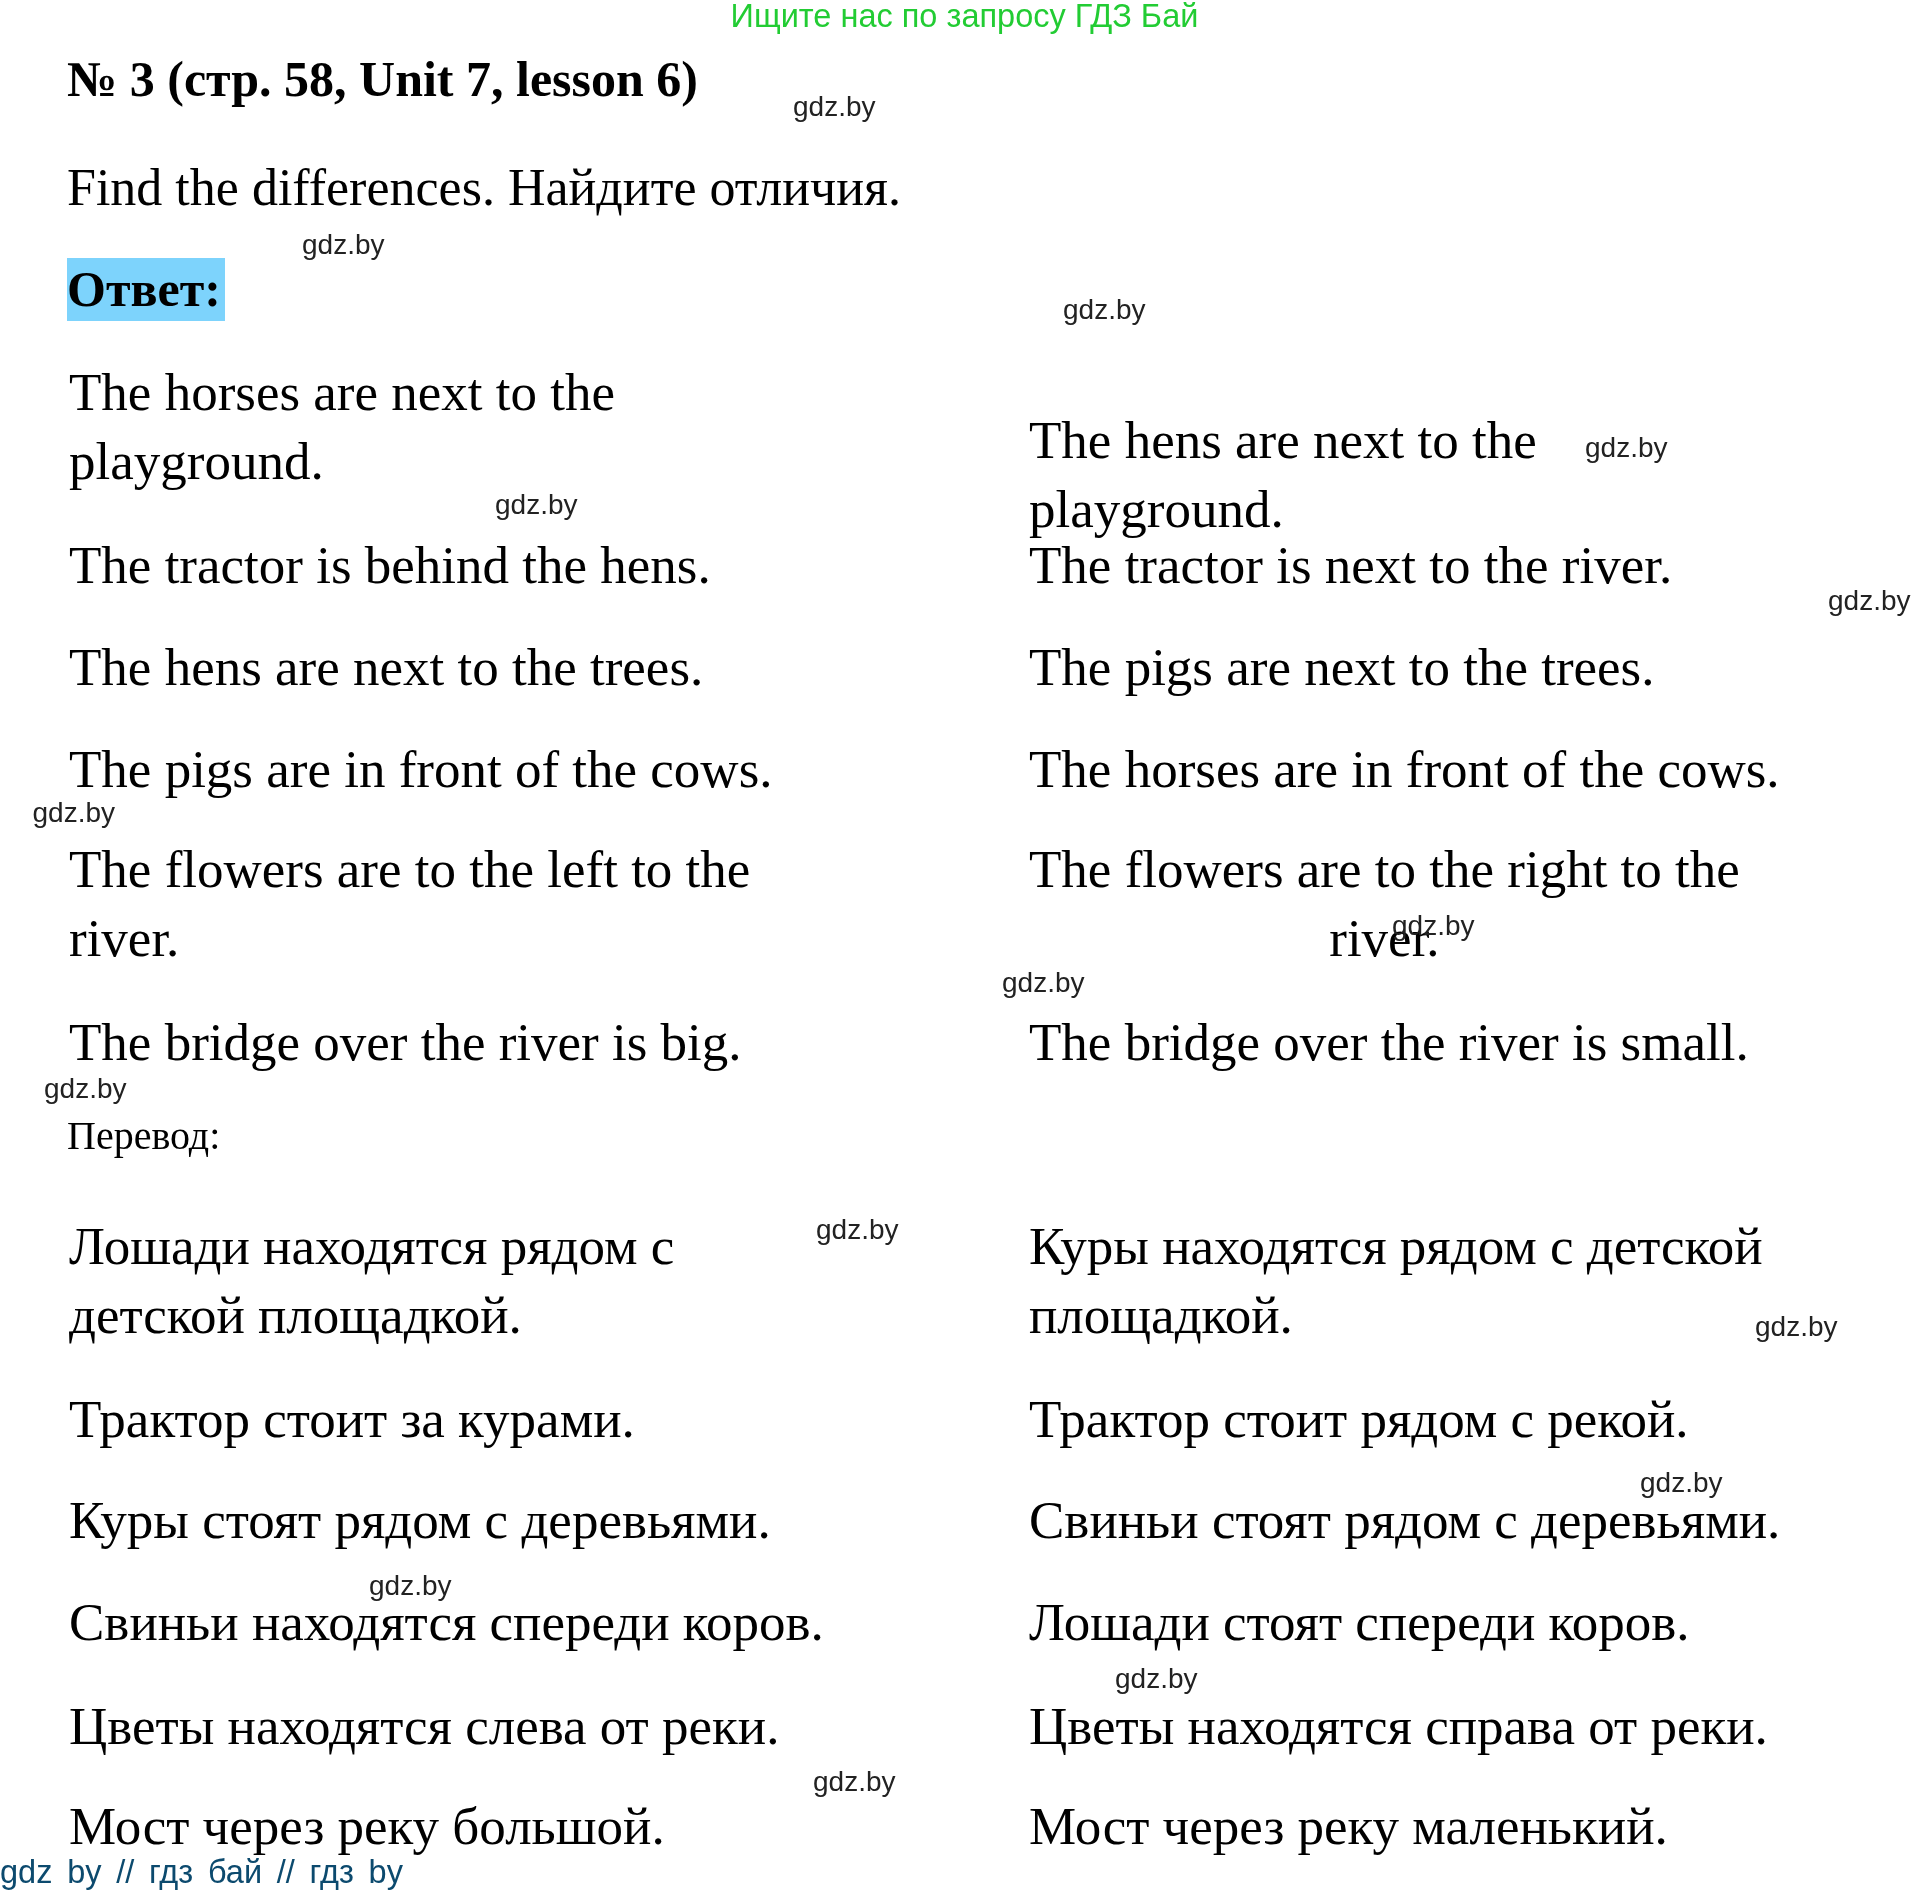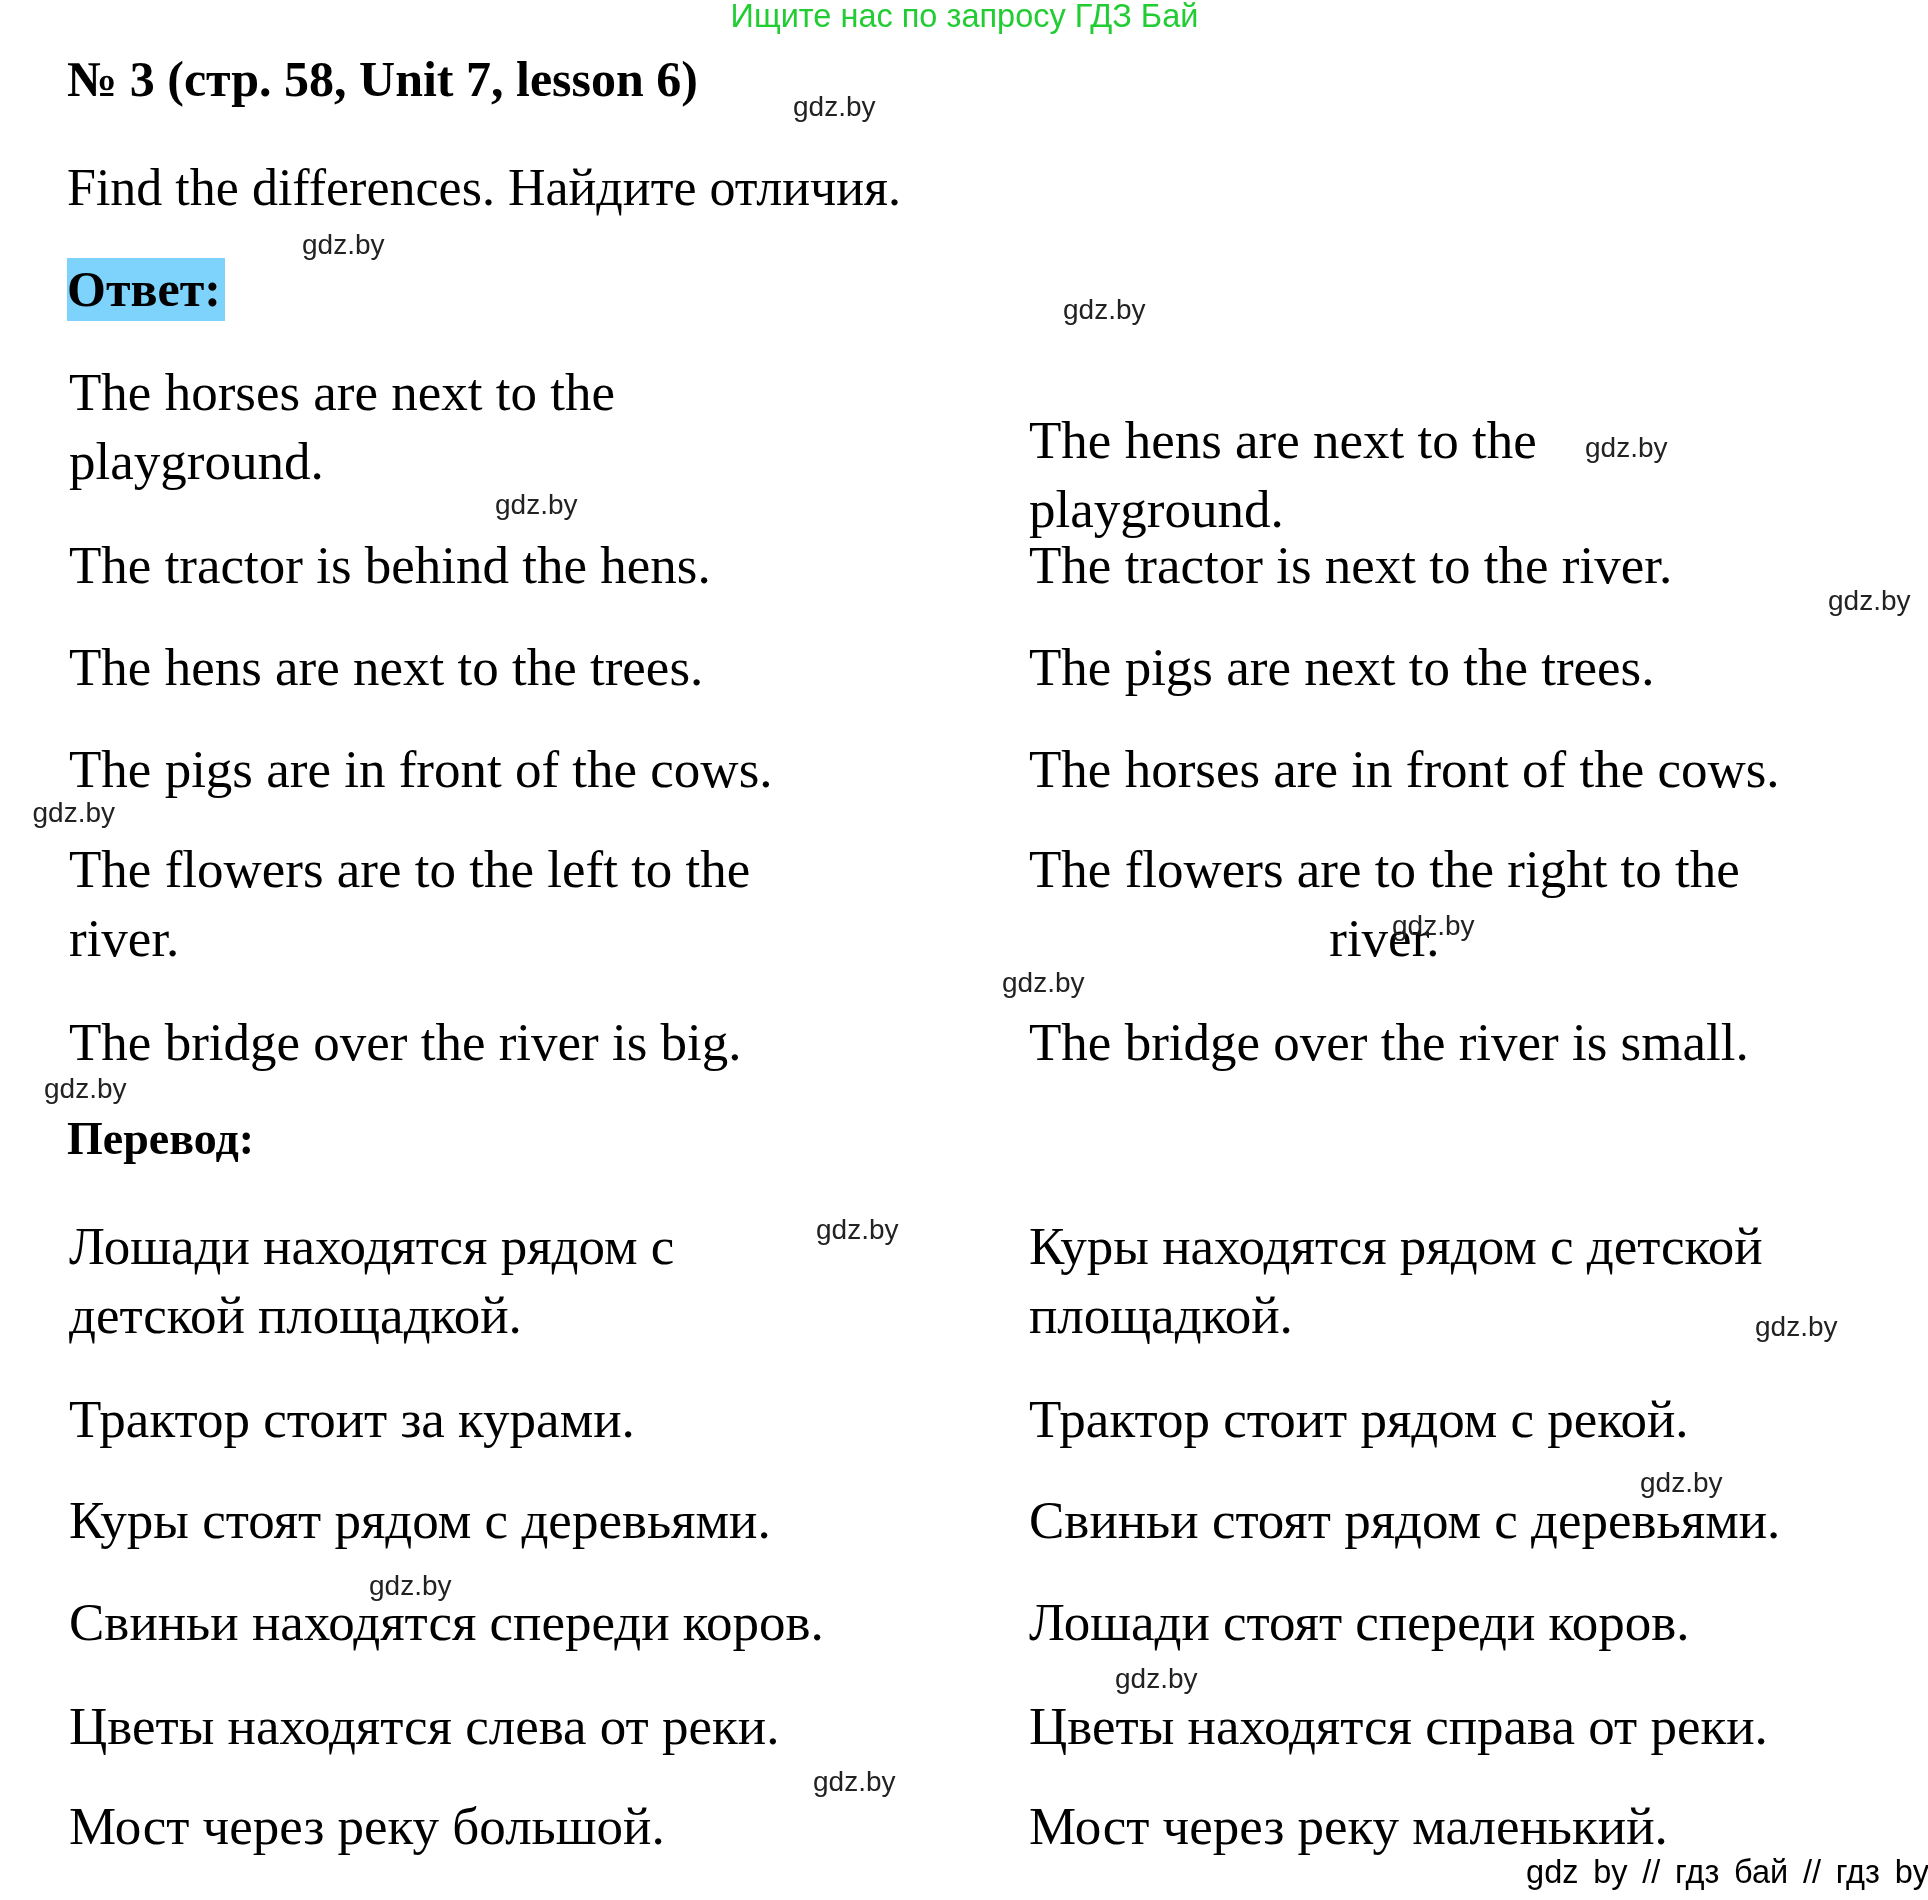--- a/index.html
+++ b/index.html
@@ -2,24 +2,24 @@
 <html><head>
 <meta charset="utf-8">
 <style>
   html, body { margin: 0; padding: 0; background: #ffffff; }
   body { width: 1929px; height: 1900px; position: relative; overflow: hidden; font-family: "Liberation Serif", serif; color: #000; }
   .abs { position: absolute; white-space: nowrap; }
   .banner { font-family: "Liberation Sans", sans-serif; font-size: 32.5px; color: #22cc33; top: -1.9px; left: 0; width: 1929px; text-align: center; }
   .title { font-weight: bold; font-size: 50px; left: 67px; top: 50px; }
   .task { font-size: 52px; left: 67px; top: 158px; }
   .answer-label { font-weight: bold; font-size: 50px; left: 67px; top: 258px; background: #7dd3fc; padding: 0 3.8px 0 0; line-height: 63px; height: 63px; }
-  .translate-label { font-weight: bold; font-size: 46px; left: 67px; top: 1112px; }
+  .translate-label { font-weight: normal; font-size: 40px; left: 67px; top: 1112px; }
   .wm { font-family: "Liberation Sans", sans-serif; font-size: 28px; color: #222; }
   .line { font-size: 53px; line-height: 69px; }
-  .footer { font-family: "Liberation Sans", sans-serif; font-size: 32.5px; color: #000000; top: 1854px; left: 0; width: 1929px; text-align: right; word-spacing: 5.7px; }
+  .footer { font-family: "Liberation Sans", sans-serif; font-size: 32.5px; color: #0c4a6e; top: 1854px; left: 0; width: 1929px; text-align: left; word-spacing: 5.7px; }
 </style>
 </head>
 <body>
 
 <div class="abs banner">Ищите нас по запросу ГДЗ Бай</div>
 
 <div class="abs title">№ 3 (стр. 58, Unit 7, lesson 6)</div>
 <div class="abs wm" style="left:793px;top:91px;">gdz.by</div>
 
 <div class="abs task">Find the differences. Найдите отличия.</div>

